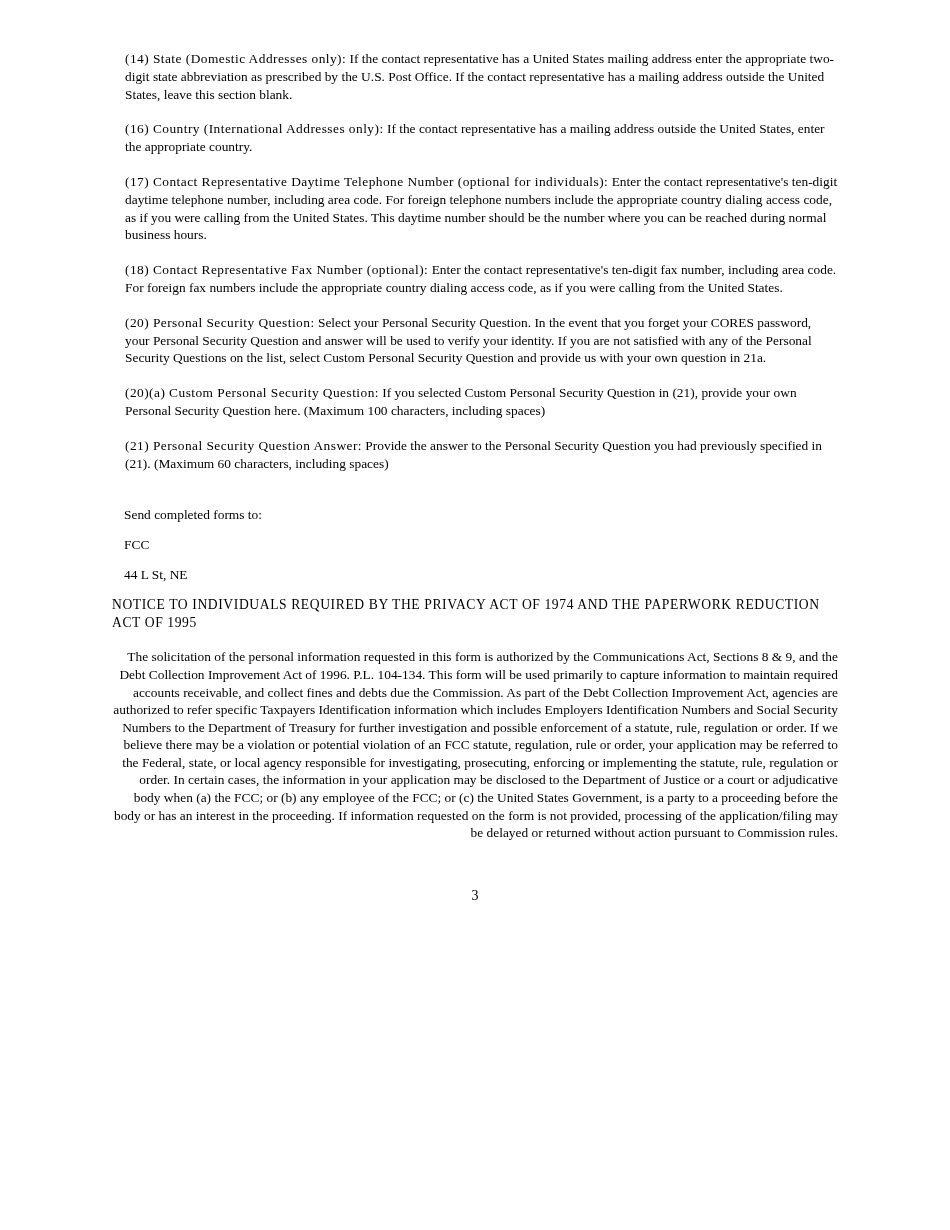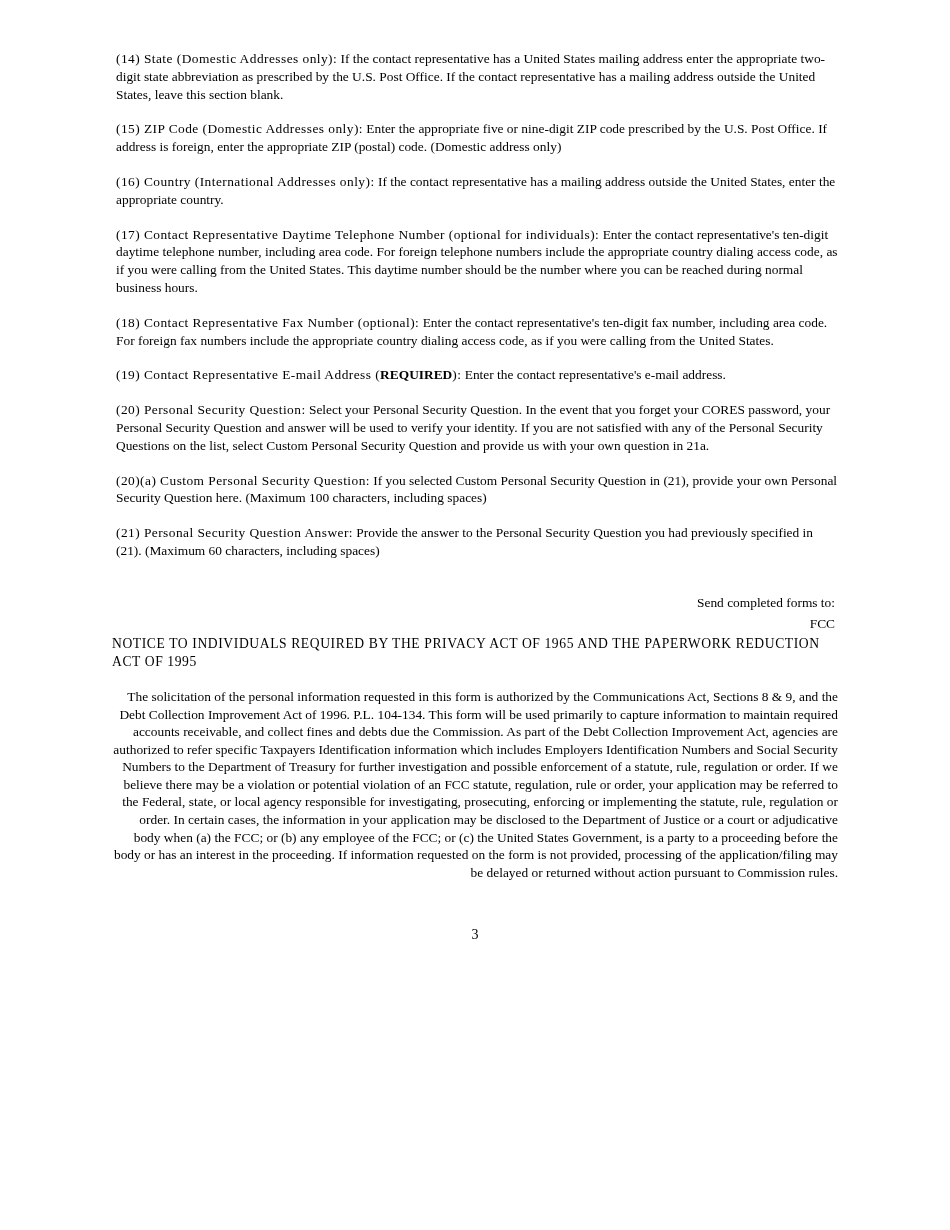--- a/index.html
+++ b/index.html
@@ -14,39 +14,38 @@
     color: #000000;
     position: relative;
   }
   .page {
     box-sizing: border-box;
     width: 950px;
     height: 1230px;
     padding: 50px 112px 0 112px;
   }
   .instr {
-    margin: 0 0 17px 4px;
+    margin: 0 0 17px 13px;
     font-size: 13.4px;
     line-height: 17.8px;
     text-align: left;
   }
   .field-label {
     letter-spacing: 0.45px;
   }
   .field-label b {
     letter-spacing: 0;
   }
   .sendto {
     margin-top: 34px;
   }
   .sendto p {
-    margin: 3px;
+    margin: 12px;
     font-size: 13.4px;
     line-height: 17.8px;
-    text-align: right;
   }
   .notice-heading {
     margin: 0 0 17px 0;
     font-size: 13.6px;
     line-height: 17.8px;
     letter-spacing: 0.6px;
   }
   .privacy {
     margin: 0;
     font-size: 13.4px;
@@ -62,65 +61,58 @@
 </head>
 <body>
 
 <div class="page">
 
   <p class="instr">
     <span class="field-label">(14) State (Domestic Addresses only):</span>
     <span>If the contact representative has a United States mailing address enter the appropriate two-digit state abbreviation as prescribed by the U.S. Post Office. If the contact representative has a mailing address outside the United States, leave this section blank.</span>
   </p>
 
-  <p class="instr">
-    <span class="field-label">(15) ZIP Code (Domestic Addresses only):</span>
-    <span>Enter the appropriate five or nine-digit ZIP code prescribed by the U.S. Post Office. If address is foreign, enter the appropriate ZIP (postal) code. (Domestic address only)</span>
-  </p>
 
   <p class="instr">
     <span class="field-label">(16) Country (International Addresses only):</span>
     <span>If the contact representative has a mailing address outside the United States, enter the appropriate country.</span>
   </p>
 
   <p class="instr">
     <span class="field-label">(17) Contact Representative Daytime Telephone Number (optional for individuals):</span>
     <span>Enter the contact representative's ten-digit daytime telephone number, including area code. For foreign telephone numbers include the appropriate country dialing access code, as if you were calling from the United States. This daytime number should be the number where you can be reached during normal business hours.</span>
   </p>
 
   <p class="instr">
     <span class="field-label">(18) Contact Representative Fax Number (optional):</span>
     <span>Enter the contact representative's ten-digit fax number, including area code. For foreign fax numbers include the appropriate country dialing access code, as if you were calling from the United States.</span>
   </p>
 
-  <p class="instr">
-    <span class="field-label"><span>(19) Contact Representative E-mail Address (</span><b>REQUIRED</b><span>):</span></span>
-    <span>Enter the contact representative's e-mail address.</span>
-  </p>
 
   <p class="instr">
     <span class="field-label">(20) Personal Security Question:</span>
     <span>Select your Personal Security Question. In the event that you forget your CORES password, your Personal Security Question and answer will be used to verify your identity. If you are not satisfied with any of the Personal Security Questions on the list, select Custom Personal Security Question and provide us with your own question in 21a.</span>
   </p>
 
   <p class="instr">
     <span class="field-label">(20)(a) Custom Personal Security Question:</span>
     <span>If you selected Custom Personal Security Question in (21), provide your own Personal Security Question here. (Maximum 100 characters, including spaces)</span>
   </p>
 
   <p class="instr">
     <span class="field-label">(21) Personal Security Question Answer:</span>
     <span>Provide the answer to the Personal Security Question you had previously specified in (21). (Maximum 60 characters, including spaces)</span>
   </p>
 
 
   <div class="sendto">
     <p>Send completed forms to:</p>
     <p>FCC</p>
+    <p>44 L St, NE</p>
   </div>
 
-  <p class="notice-heading">NOTICE TO INDIVIDUALS REQUIRED BY THE PRIVACY ACT OF 1965 AND THE PAPERWORK REDUCTION ACT OF 1995</p>
+  <p class="notice-heading">NOTICE TO INDIVIDUALS REQUIRED BY THE PRIVACY ACT OF 1974 AND THE PAPERWORK REDUCTION ACT OF 1995</p>
 
   <p class="privacy">The solicitation of the personal information requested in this form is authorized by the Communications Act, Sections 8 &amp; 9, and the Debt Collection Improvement Act of 1996. P.L. 104-134. This form will be used primarily to capture information to maintain required accounts receivable, and collect fines and debts due the Commission. As part of the Debt Collection Improvement Act, agencies are authorized to refer specific Taxpayers Identification information which includes Employers Identification Numbers and Social Security Numbers to the Department of Treasury for further investigation and possible enforcement of a statute, rule, regulation or order. If we believe there may be a violation or potential violation of an FCC statute, regulation, rule or order, your application may be referred to the Federal, state, or local agency responsible for investigating, prosecuting, enforcing or implementing the statute, rule, regulation or order. In certain cases, the information in your application may be disclosed to the Department of Justice or a court or adjudicative body when (a) the FCC; or (b) any employee of the FCC; or (c) the United States Government, is a party to a proceeding before the body or has an interest in the proceeding. If information requested on the form is not provided, processing of the application/filing may be delayed or returned without action pursuant to Commission rules.</p>
 
   <div class="page-number">3</div>
 
 </div>
 
 </body></html>

